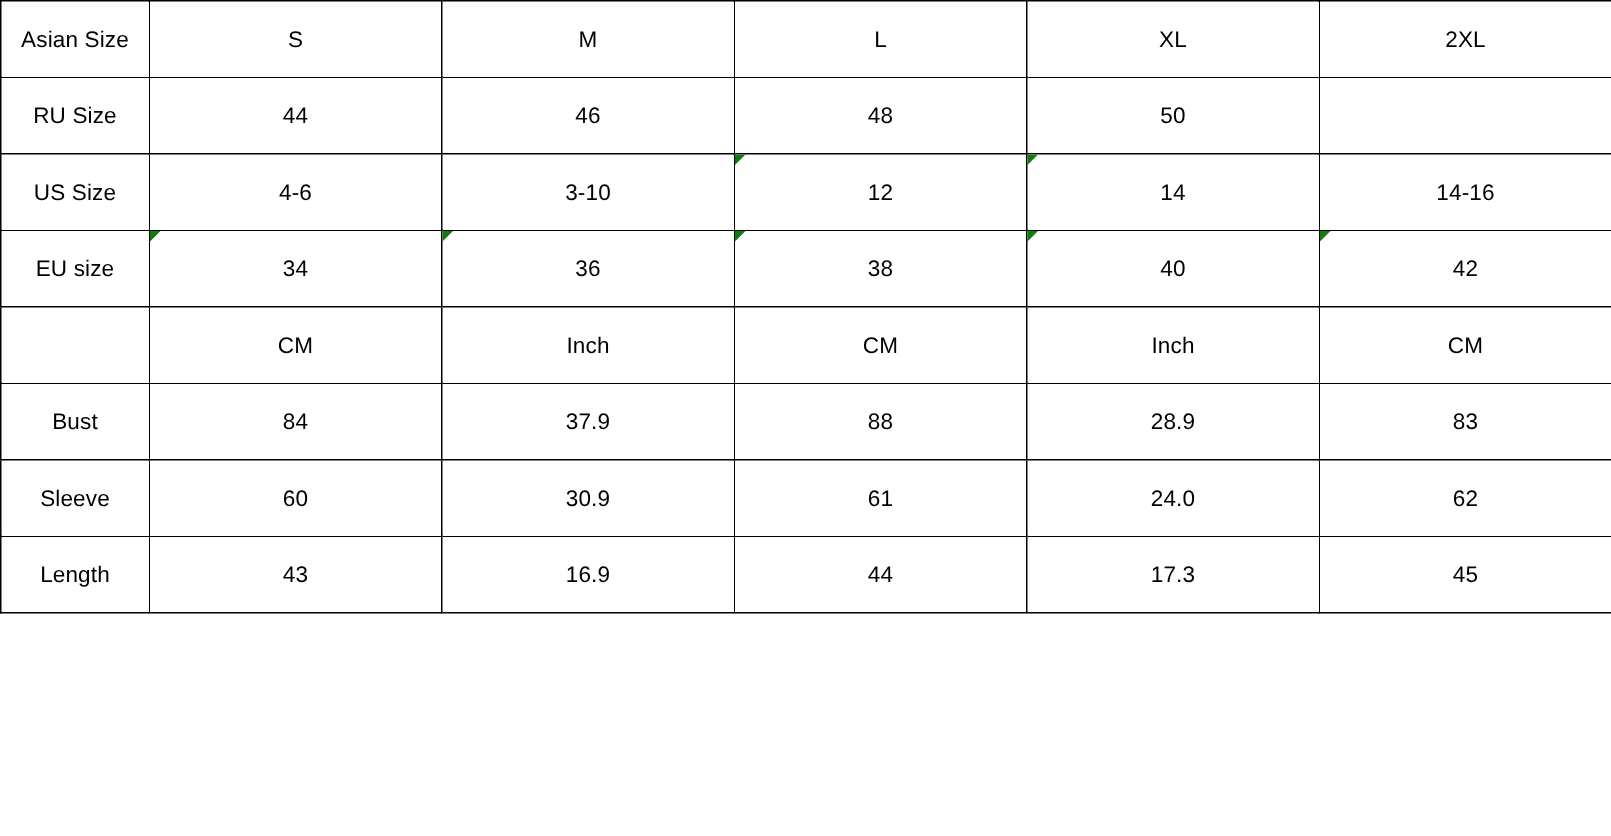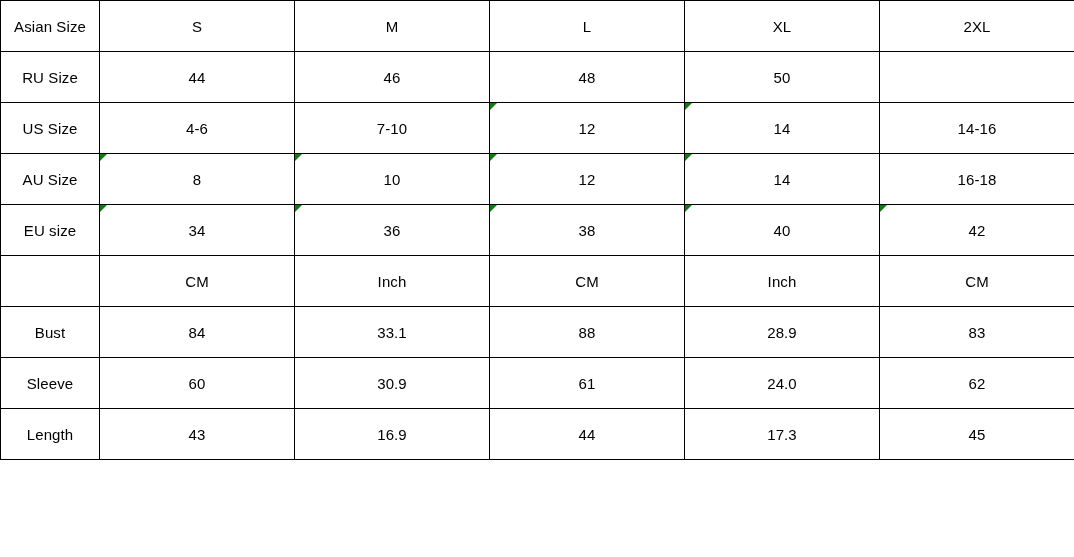--- a/index.html
+++ b/index.html
@@ -85,35 +85,27 @@
         <td class="sizecell">44</td>
         <td class="sizecell">46</td>
         <td class="sizecell">48</td>
         <td class="sizecell">50</td>
         <td class="sizecell"></td>
       </tr>
 
       <tr>
         <td class="rowlabel">US Size</td>
         <td class="sizecell">4-6</td>
-        <td class="sizecell">7-10</td>
+        <td class="sizecell">3-10</td>
         <td class="sizecell flag">12</td>
         <td class="sizecell flag">14</td>
         <td class="sizecell">14-16</td>
       </tr>
 
 
-      <tr>
-        <td class="rowlabel">AU Size</td>
-        <td class="sizecell flag">8</td>
-        <td class="sizecell flag">10</td>
-        <td class="sizecell flag">12</td>
-        <td class="sizecell flag">14</td>
-        <td class="sizecell">16-18</td>
-      </tr>
 
       <tr>
         <td class="rowlabel">EU size</td>
         <td class="sizecell flag">34</td>
         <td class="sizecell flag">36</td>
         <td class="sizecell flag">38</td>
         <td class="sizecell flag">40</td>
         <td class="sizecell flag">42</td>
       </tr>
 
@@ -127,21 +119,21 @@
         <td class="unitcell">Inch</td>
         <td class="unitcell">CM</td>
         <td class="unitcell">Inch</td>
         <td class="unitcell">CM</td>
         <td class="unitcell">Inch</td>
       </tr>
 
       <tr>
         <td class="rowlabel">Bust</td>
         <td class="unitcell">84</td>
-        <td class="unitcell">33.1</td>
+        <td class="unitcell">37.9</td>
         <td class="unitcell">88</td>
         <td class="unitcell">28.9</td>
         <td class="unitcell">83</td>
         <td class="unitcell">36.2</td>
         <td class="unitcell">96</td>
         <td class="unitcell">37.8</td>
         <td class="unitcell">100</td>
         <td class="unitcell">39.4</td>
       </tr>
 

